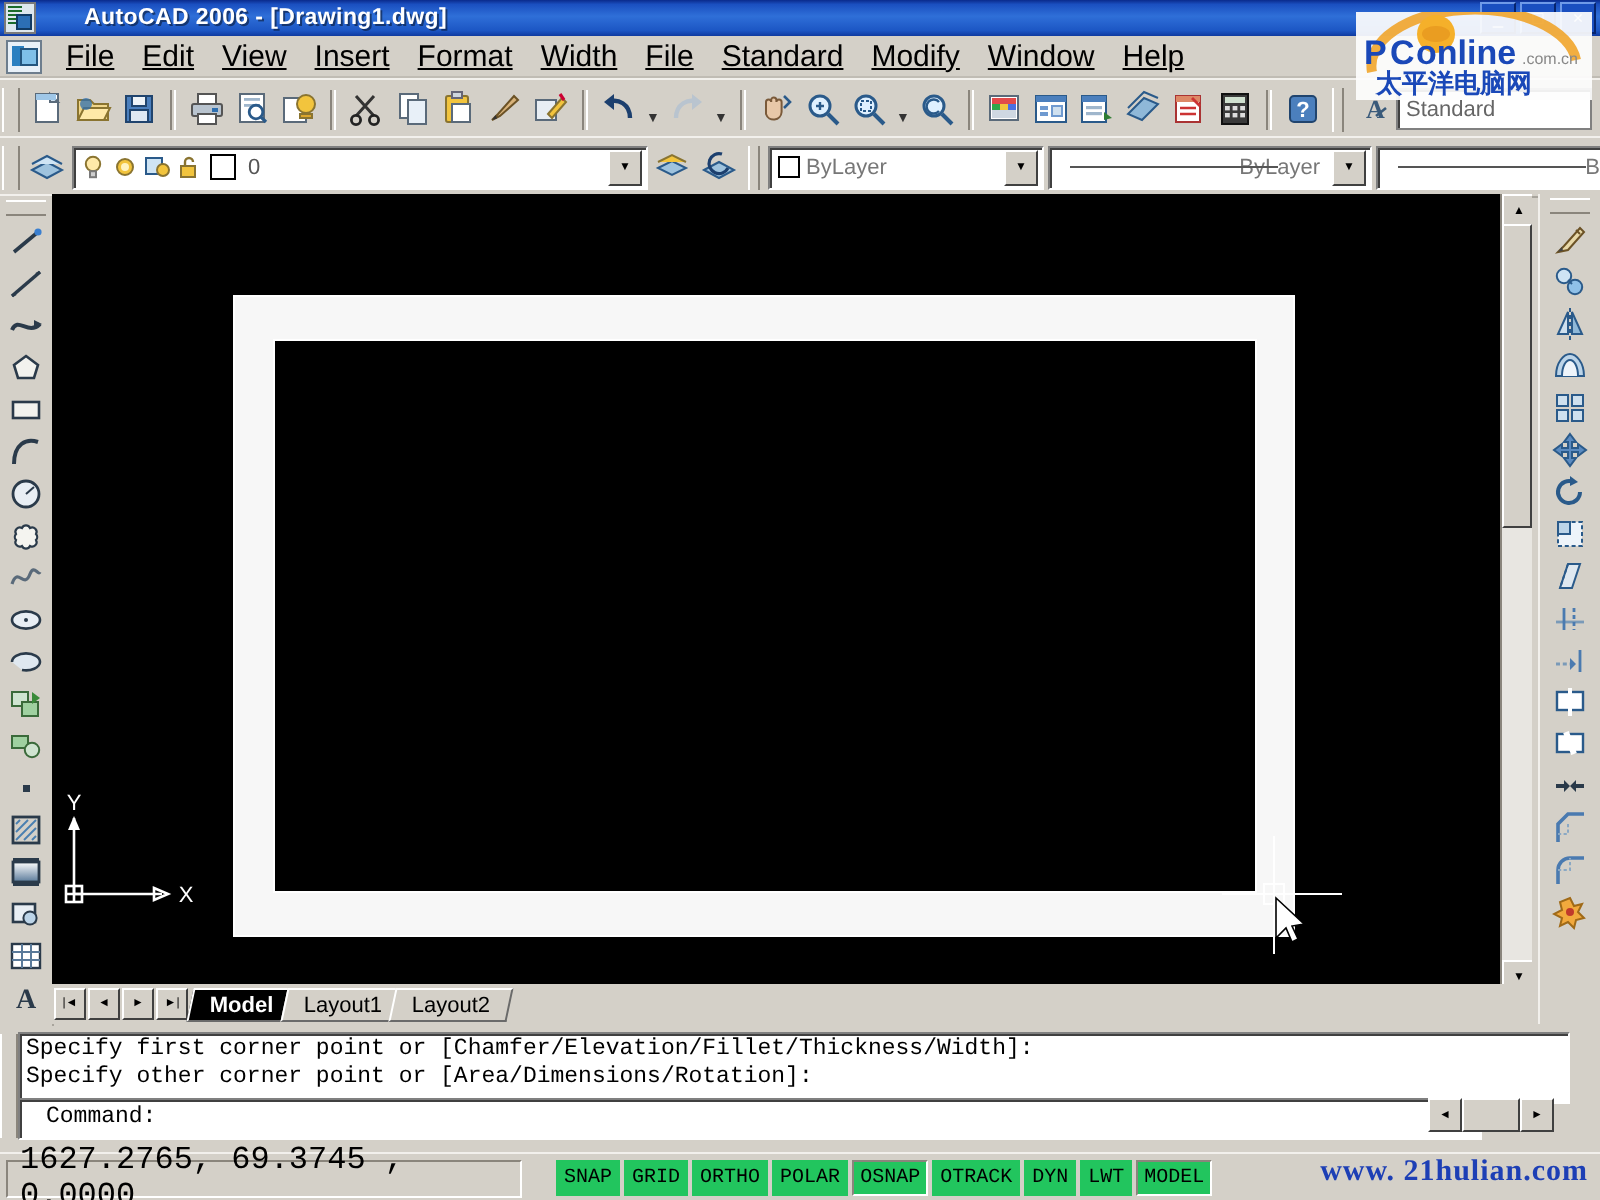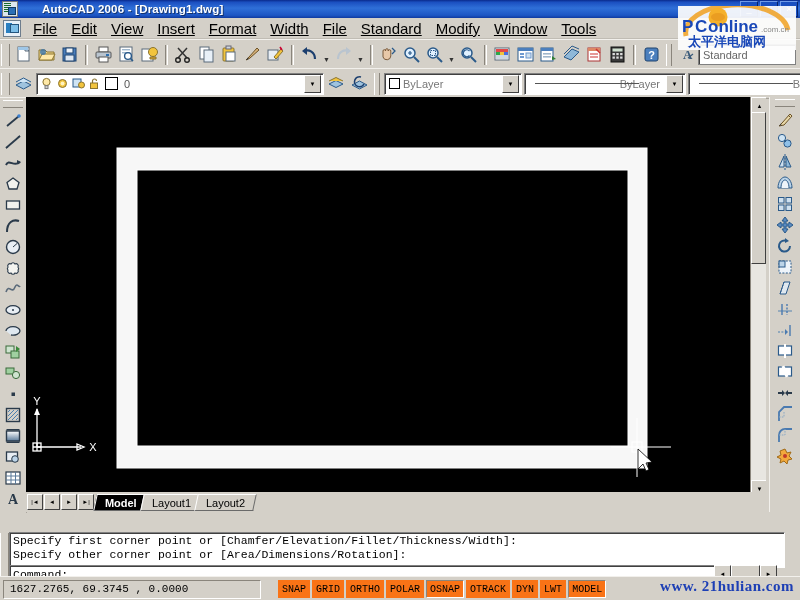--- a/index.html
+++ b/index.html
@@ -184,62 +184,62 @@
     display:flex;align-items:center;font-size:11px;
     background:#d4d0c8;color:#000;
     border:1px solid;border-color:#fff #6a6a6a #6a6a6a #fff;
     transform:skewX(-12deg);
   }
   .tab span{transform:skewX(12deg);display:block;}
   .tab.active{background:#000;color:#fff;font-weight:bold;}
 
   
   .cmdwin{
-    position:absolute;left:0;top:514px;width:800px;height:61px;background:#d4d0c8;margin-top:16px;
+    position:absolute;left:0;top:514px;width:800px;height:61px;background:#d4d0c8;
   }
   .cmd-grip{
     position:absolute;left:0;top:3px;width:7px;height:52px;
     border-left:1px solid #fff;border-right:1px solid #8a857c;
   }
   .cmd-hist{
     position:absolute;left:9px;top:2px;width:768px;height:32px;
     background:#fff;border:1px solid;border-color:#808080 #fff #fff #808080;
     box-shadow:inset 1px 1px 0 #404040;
     font-family:"Liberation Mono","DejaVu Sans Mono",monospace;
     font-size:11.5px;color:#000;overflow:hidden;padding:1px 3px;line-height:14px;
     white-space:pre;
   }
   .cmd-input{
     position:absolute;left:9px;top:35px;width:704px;height:17px;
     background:#fff;border:1px solid;border-color:#808080 #fff #fff #808080;
     box-shadow:inset 1px 1px 0 #404040;
     font-family:"Liberation Mono","DejaVu Sans Mono",monospace;
-    font-size:11.5px;color:#000;padding:1px 3px;line-height:15px;white-space:pre;
+    font-size:11.5px;color:#000;padding:1px 13px;line-height:15px;white-space:pre;
   }
   .cmd-hscroll{
     position:absolute;left:714px;top:35px;width:63px;height:17px;
     background:#d4d0c8;display:flex;
   }
 
   
   .statusbar{
     position:absolute;left:0;top:576px;width:800px;height:24px;
     background:#d4d0c8;border-top:1px solid #f2f0ec;display:flex;align-items:center;
   }
   .coords{
     margin-left:3px;width:250px;height:17px;flex:0 0 auto;
     background:#d4d0c8;border:1px solid;border-color:#8a857c #fff #fff #8a857c;
     display:flex;align-items:center;padding-left:6px;
-    font-family:"Liberation Mono","DejaVu Sans Mono",monospace;font-size:11px;color:#000;
+    font-family:"Liberation Mono","DejaVu Sans Mono",monospace;font-size:16px;color:#000;
   }
   .stbtn{
     height:16px;padding:0 3px;margin:0 1px;flex:0 0 auto;
     display:flex;align-items:center;justify-content:center;
     font-family:"Liberation Mono","DejaVu Sans Mono",monospace;
-    font-size:10px;color:#000;background:#f97316;
+    font-size:10px;color:#000;background:#22c55e;
     border:1px solid transparent;
   }
   .stbtn.on{border-color:#8a857c #fff #fff #8a857c;}
 
   
   .wm-pconline{
     position:absolute;right:4px;top:6px;width:118px;height:44px;
     pointer-events:none;
   }
   .wm-21{
@@ -268,21 +268,21 @@
     <div class="menu-item"><u>File</u></div>
     <div class="menu-item"><u>Edit</u></div>
     <div class="menu-item"><u>View</u></div>
     <div class="menu-item"><u>Insert</u></div>
     <div class="menu-item"><u>Format</u></div>
     <div class="menu-item"><u>Width</u></div>
     <div class="menu-item"><u>File</u></div>
     <div class="menu-item"><u>Standard</u></div>
     <div class="menu-item"><u>Modify</u></div>
     <div class="menu-item"><u>Window</u></div>
-    <div class="menu-item"><u>Tools</u></div>
+    <div class="menu-item"><u>Help</u></div>
   </div>
 
   <div class="toolrow" id="tr1">
     <div class="grip"></div>
 
     <div class="tbi">
       <svg width="19" height="19" viewBox="0 0 19 19">
           <rect x="4" y="2" width="11" height="14" fill="#fff" stroke="#5a6a7a"></rect>
           <path d="M11 2 L15 6 L11 6 Z" fill="#cfe0ef" stroke="#5a6a7a"></path>
           <rect x="4" y="2" width="10" height="3" fill="#9fc7e8"></rect>

